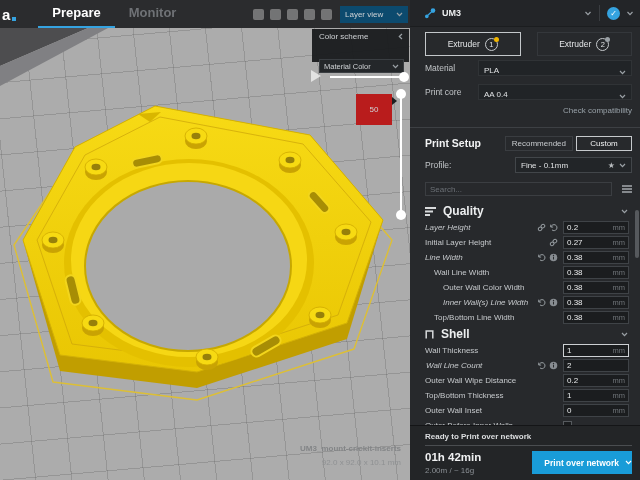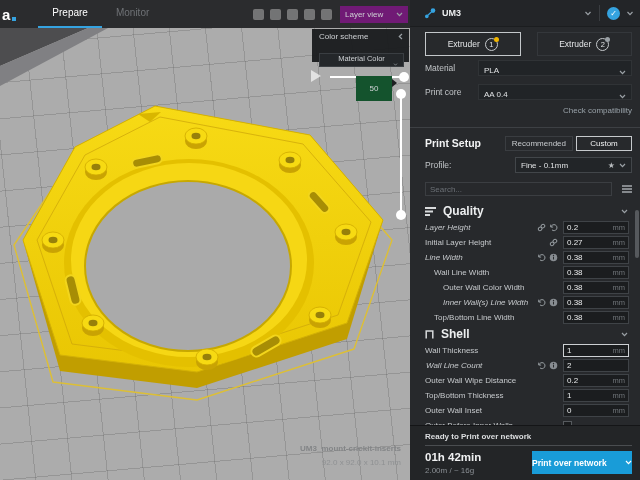--- a/index.html
+++ b/index.html
@@ -14,46 +14,46 @@
       repeating-linear-gradient(84deg, rgba(80,80,80,0) 0 35px, rgba(80,80,80,.25) 35px 36px),
       repeating-linear-gradient(-5deg, rgba(80,80,80,0) 0 35px, rgba(80,80,80,.25) 35px 36px); }
   .scene { position:absolute; left:0; top:0; width:410px; height:480px; pointer-events:none; }
 
   
   .topbar { position:absolute; left:0; top:0; width:410px; height:28px; background:#2b2c2e;
     display:flex; align-items:center; z-index:5; }
   .logo { color:#fff; font-weight:bold; font-size:15px; margin-left:2px; letter-spacing:0; display:flex; align-items:flex-end; }
   .logo .dot { width:4px; height:4px; background:var(--accent); margin:0 0 2px 2px; display:inline-block; }
   .tab-bar { display:flex; height:28px; margin-left:22px; }
-  .tab { font-size:10px; color:#6f7276; padding:0 14px; line-height:26px; height:28px; font-weight:normal; }
+  .tab { font-size:13px; color:#6f7276; padding:0 14px; line-height:26px; height:28px; font-weight:bold; }
   .tab.active { color:#ffffff; border-bottom:2px solid var(--accent); }
   .view-icons { display:flex; gap:6px; margin-left:auto; }
   .view-ico { width:11px; height:11px; border-radius:2px; background:rgba(235,235,235,.38);
     border:1px solid rgba(120,120,120,.35); }
-  .viewmode { width:68px; height:17px; background:#701a75; margin:0 2px 0 8px; display:flex; align-items:center;
+  .viewmode { width:68px; height:17px; background:#0c4a6e; margin:0 2px 0 8px; display:flex; align-items:center;
     padding:0 5px; color:#cfd2d5; font-size:8px; }
   .viewmode svg { margin-left:auto; }
 
   
   .cscheme { position:absolute; left:312px; top:29px; width:97px; height:33px; background:rgba(26,28,30,.96); z-index:4; }
   .cscheme .hd { display:flex; align-items:center; padding:3px 6px 1px 7px; color:#cfd2d5; font-size:8px; }
   .cscheme .hd svg { margin-left:auto; }
-  .cscheme .dd { margin:11px 5px 0 7px; height:14px; background:#24272a; border:1px solid #3a3e42;
-    display:flex; align-items:center; padding:0 4px; color:#cfd2d5; font-size:7.5px;flex-direction:column; }
+  .cscheme .dd { margin:17px 5px 0 7px; height:14px; background:#24272a; border:1px solid #3a3e42;
+    display:flex; align-items:center; padding:0 4px; color:#cfd2d5; font-size:7.5px; }
   .cscheme .dd svg { margin-left:auto; }
 
   
   .play-btn { position:absolute; left:311px; top:70px; width:0; height:0; border-left:10px solid rgba(255,255,255,.65);
     border-top:6px solid transparent; border-bottom:6px solid transparent; z-index:4; }
   .hslider { position:absolute; left:330px; top:76px; width:74px; height:2px; background:#fff; z-index:4; }
   .hslider .hnd { position:absolute; right:-5px; top:-4px; width:10px; height:10px; border-radius:50%; background:#fff; }
   .vslider { position:absolute; left:400px; top:93px; width:2px; height:122px; background:#fff; z-index:4; }
   .vhnd { position:absolute; left:-4px; width:10px; height:10px; border-radius:50%; background:#fff; }
   .vhnd.top { top:-4px; } .vhnd.bot { bottom:-5px; }
-  .layer-tag { position:absolute; left:356px; top:76px; width:36px; height:25px; background:#14532d;
+  .layer-tag { position:absolute; left:356px; top:94px; width:36px; height:31px; background:#b91c1c;
     color:#d0d3d6; font-size:8px; display:flex; align-items:center; justify-content:center; z-index:4; }
   .layer-tag:after { content:""; position:absolute; right:-5px; top:3px; border-left:5px solid #1d1f21;
     border-top:4.5px solid transparent; border-bottom:4.5px solid transparent; }
 
   .model-info { position:absolute; right:9px; top:444px; text-align:right; z-index:3; }
   .model-info .nm { font-size:8px; color:#838587; font-weight:bold; }
   .model-info .dm { font-size:8px; color:#8f9193; margin-top:5px; }
 
   
   .sidebar { position:absolute; left:410px; top:0; width:230px; height:480px; background:#27292c; }
@@ -121,21 +121,21 @@
   .scrollbar { position:absolute; right:1px; top:210px; width:4px; height:48px; background:#56595d; border-radius:2px; }
 
   .footer { position:absolute; left:0; top:425px; width:230px; height:55px; background:#232527;
     border-top:1px solid #141517; padding:6px 8px 0 15px; }
   .status { font-size:8px; font-weight:bold; color:#dcdee0; }
   .fhr { border:none; border-top:1px solid #4a4d50; margin:4px 0 5px 0; }
   .frow2 { display:flex; align-items:flex-start; }
   .time { font-size:11.5px; font-weight:bold; color:#f0f1f2; line-height:1.1; }
   .usage { font-size:8px; color:#8a8f94; margin-top:2px; }
   .print-btn { margin-left:auto; width:100px; height:23px; background:var(--btn); border:none; color:#fff;
-    font-size:8.5px; font-weight:bold; display:flex; align-items:center; justify-content:space-between; gap:6px; }
+    font-size:8.5px; font-weight:bold; display:flex; align-items:center; justify-content:flex-end; gap:6px; }
 </style>
 </head>
 <body>
 
 <div class="app">
 
   <div class="viewport">
     <div class="grid"></div>
 
     <svg class="scene" viewBox="0 0 410 480">

